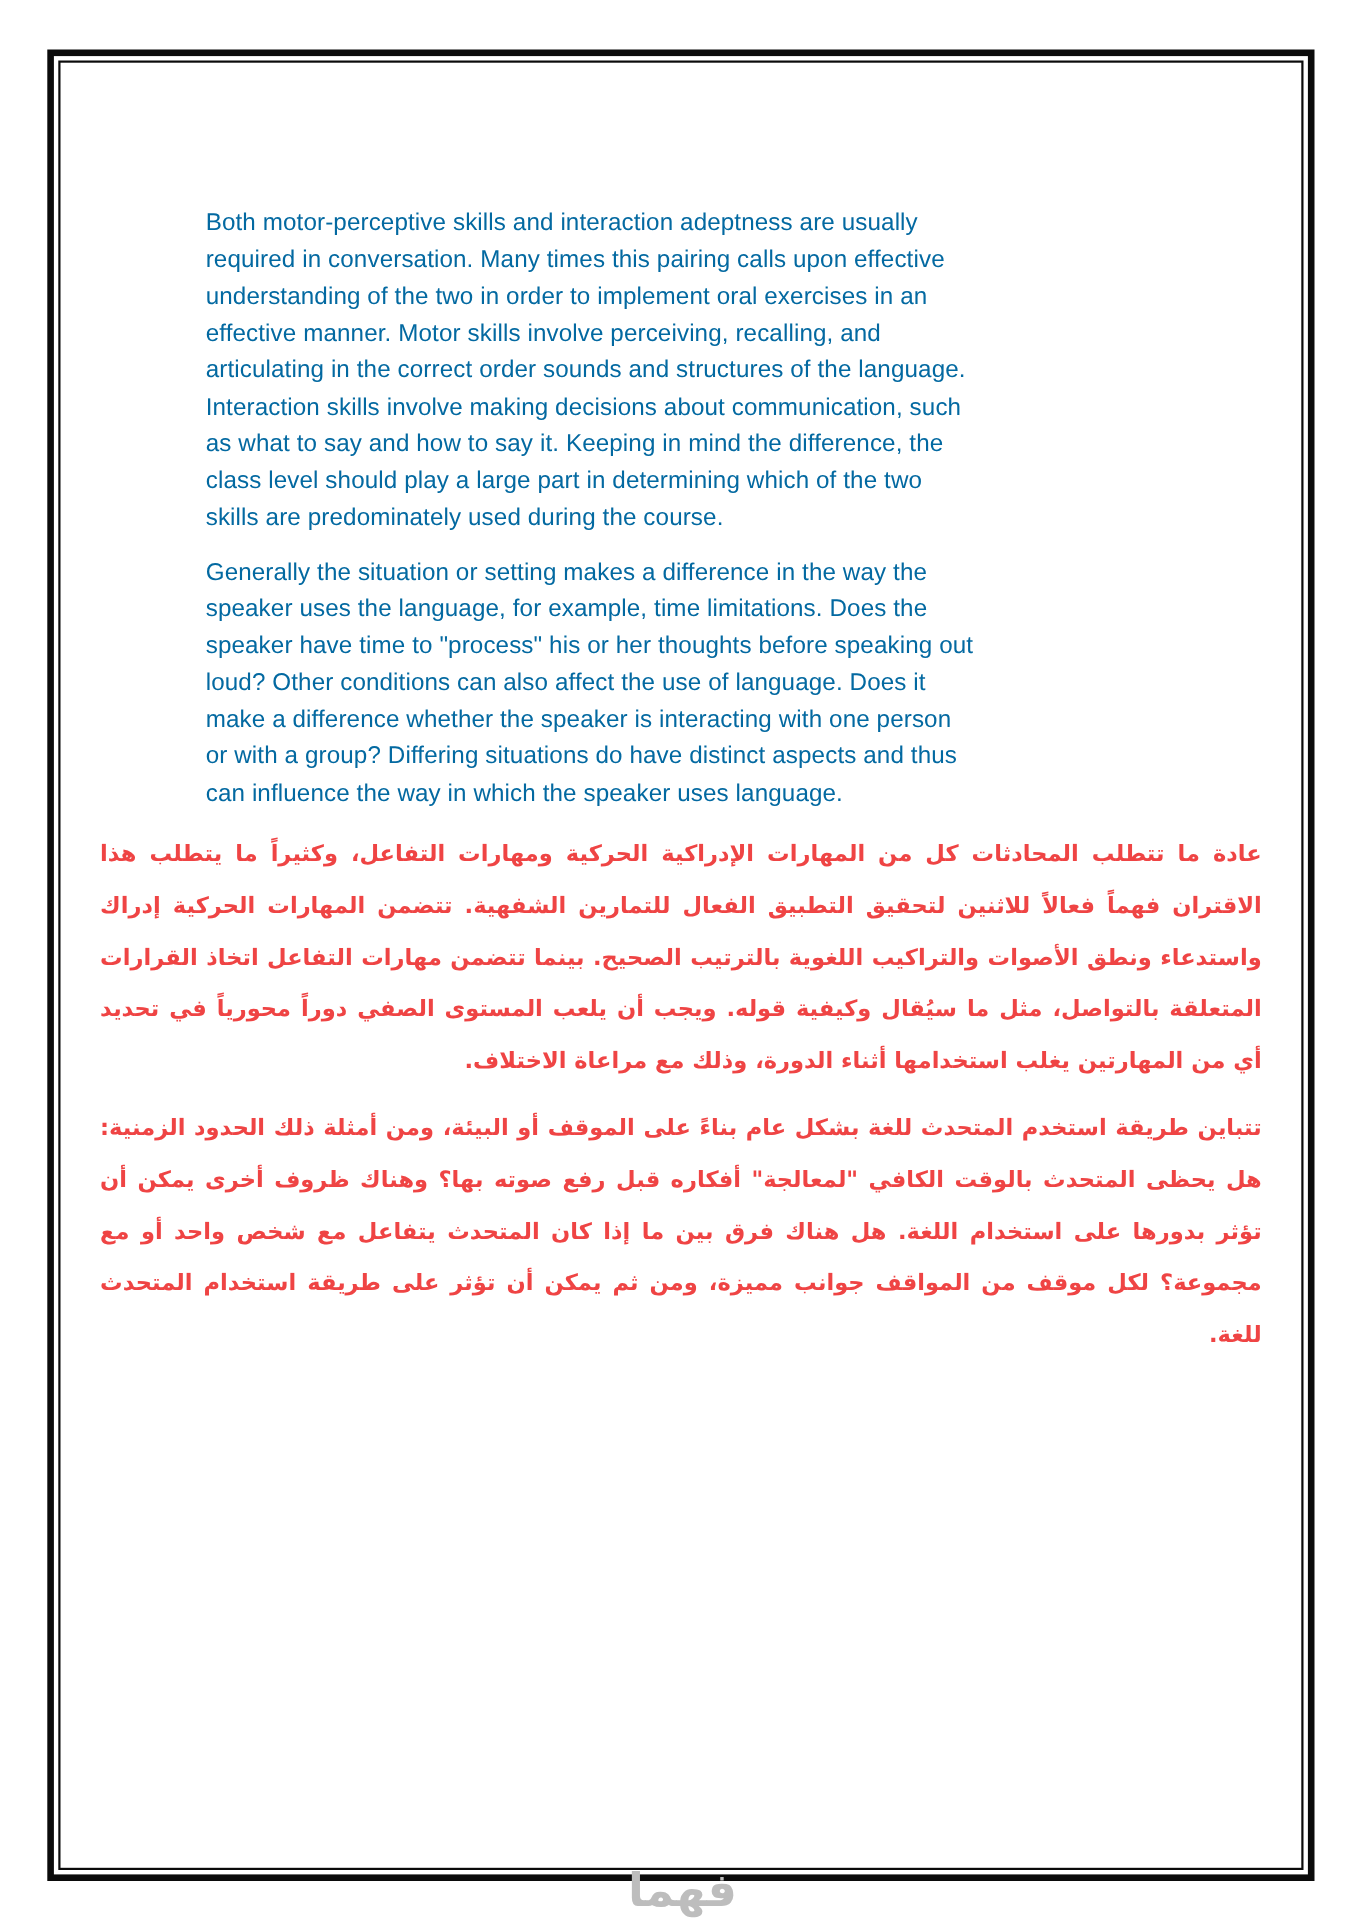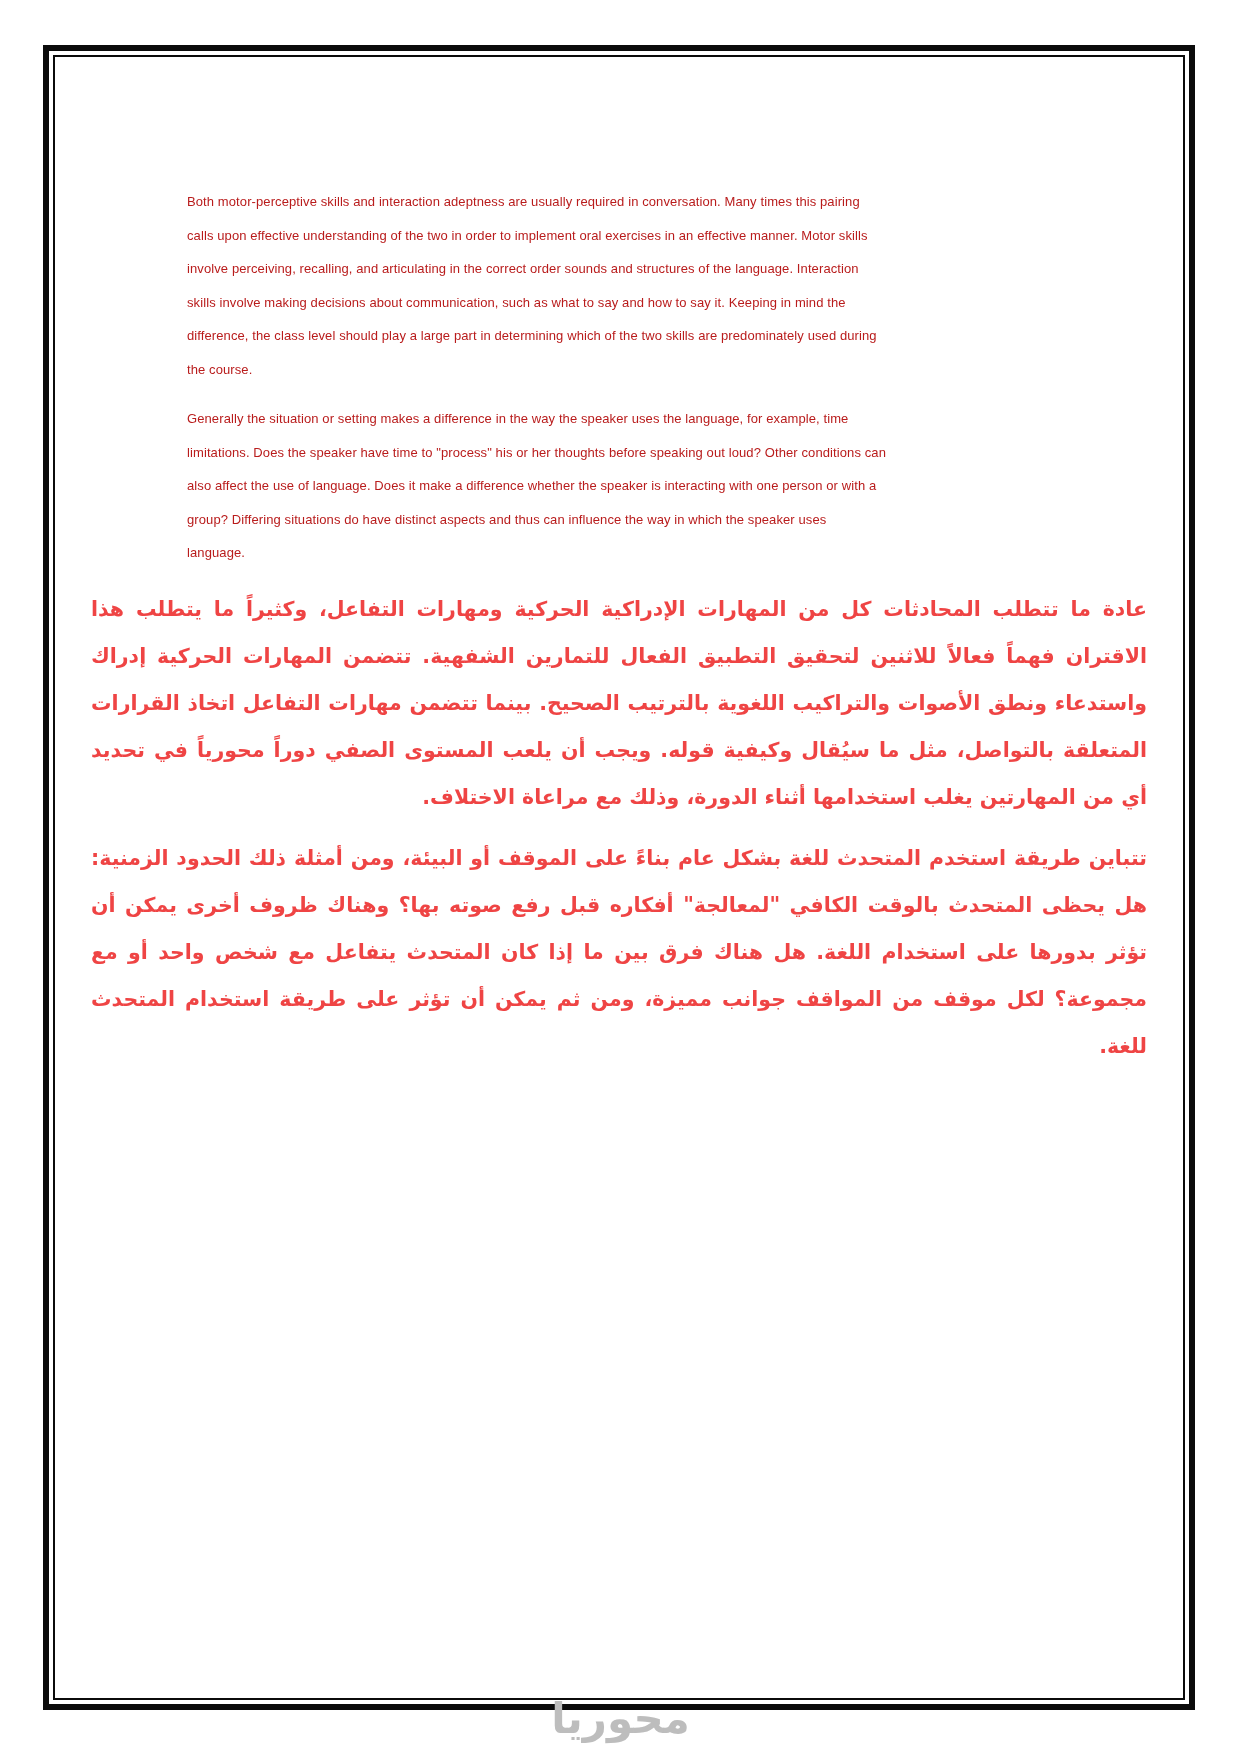--- a/index.html
+++ b/index.html
@@ -33,23 +33,23 @@
     position: absolute;
     inset: 0;
     padding: 128px 36px 0 36px;
     box-sizing: border-box;
   }
   p { margin: 0; }
   .en-para {
     margin-left: 96px;
     margin-right: 260px;
     font-family: "Liberation Sans", sans-serif;
-    font-size: 13px;
+    font-size: 22px;
     line-height: 33.5px;
-    color: #b91c1c;
+    color: #0369a1;
     text-align: left;
     margin-bottom: 16px;
     letter-spacing: 0.1px;
   }
   .ar-para {
     direction: rtl;
     text-align: justify;
     font-family: "DejaVu Sans", sans-serif;
     font-weight: 700;
     font-size: 20.5px;
@@ -85,13 +85,13 @@
       <p class="en-para">Generally the situation or setting makes a difference in the way the speaker uses the language, for example, time limitations. Does the speaker have time to "process" his or her thoughts before speaking out loud? Other conditions can also affect the use of language. Does it make a difference whether the speaker is interacting with one person or with a group? Differing situations do have distinct aspects and thus can influence the way in which the speaker uses language.</p>
 
       <p class="ar-para" dir="rtl">عادة ما تتطلب المحادثات كل من المهارات الإدراكية الحركية ومهارات التفاعل، وكثيراً ما يتطلب هذا الاقتران فهماً فعالاً للاثنين لتحقيق التطبيق الفعال للتمارين الشفهية. تتضمن المهارات الحركية إدراك واستدعاء ونطق الأصوات والتراكيب اللغوية بالترتيب الصحيح. بينما تتضمن مهارات التفاعل اتخاذ القرارات المتعلقة بالتواصل، مثل ما سيُقال وكيفية قوله. ويجب أن يلعب المستوى الصفي دوراً محورياً في تحديد أي من المهارتين يغلب استخدامها أثناء الدورة، وذلك مع مراعاة الاختلاف.</p>
 
       <p class="ar-para" dir="rtl">تتباين طريقة استخدم المتحدث للغة بشكل عام بناءً على الموقف أو البيئة، ومن أمثلة ذلك الحدود الزمنية: هل يحظى المتحدث بالوقت الكافي "لمعالجة" أفكاره قبل رفع صوته بها؟ وهناك ظروف أخرى يمكن أن تؤثر بدورها على استخدام اللغة. هل هناك فرق بين ما إذا كان المتحدث يتفاعل مع شخص واحد أو مع مجموعة؟ لكل موقف من المواقف جوانب مميزة، ومن ثم يمكن أن تؤثر على طريقة استخدام المتحدث للغة.</p>
 
     </div>
   </div>
 </div>
 
-<div class="watermark">محوريا</div>
+<div class="watermark">فهما</div>
 
 </body></html>

